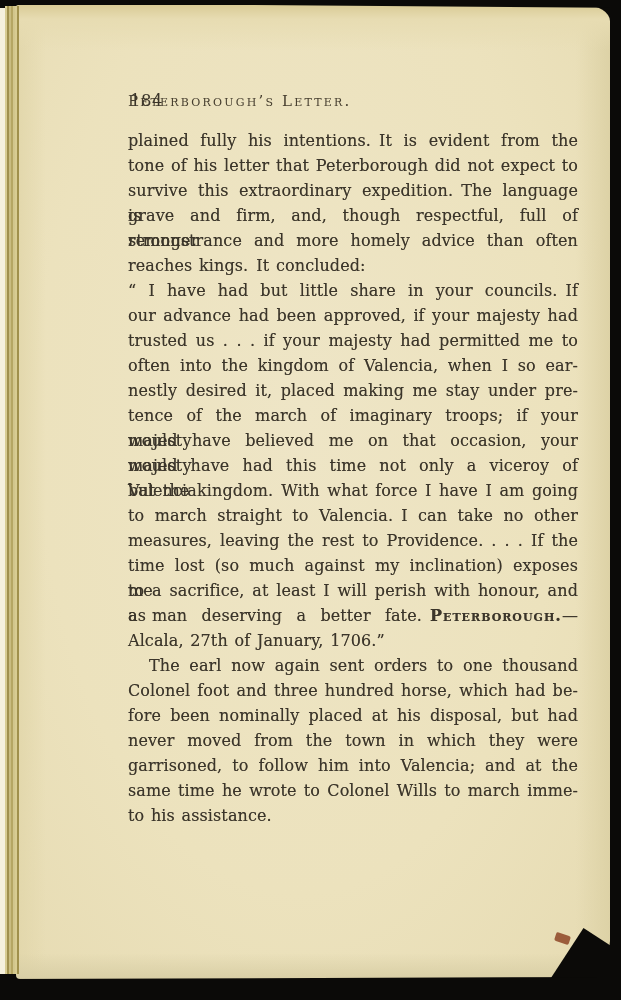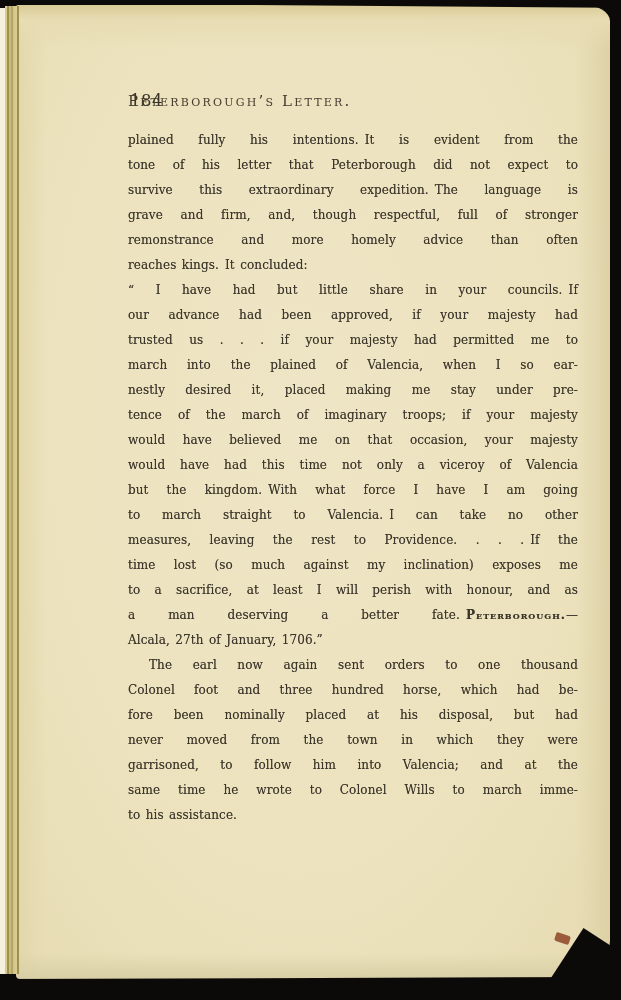--- a/index.html
+++ b/index.html
@@ -38,21 +38,21 @@
         background:var(--backdrop);transform:rotate(33deg);}
   .binding-speck{position:absolute;right:40px;bottom:36px;width:15px;height:9px;
         background:var(--speck);transform:rotate(18deg);border-radius:2px;opacity:.85;}
 
   
   .content{position:absolute;left:112px;top:86px;width:450px;color:var(--ink);}
   .running-head{position:relative;height:20px;line-height:20px;}
   .page-number{position:absolute;left:2px;top:0;font-size:16.5px;letter-spacing:.5px;}
   .head-title{display:block;text-align:left;font-size:15px;font-variant:small-caps;
         letter-spacing:2.2px;color:#443c2d;}
-  .body-text{margin-top:17px;font-size:12px;line-height:25px;
+  .body-text{margin-top:17px;font-size:16px;line-height:25px;
         letter-spacing:.1px;word-spacing:1.5px;
         text-shadow:0 0 .5px rgba(59,53,42,.55);}
   .line{text-align:justify;text-align-last:justify;height:25px;overflow:visible;}
   .line.last{text-align-last:left;}
   .line.indent{padding-left:21px;}
   .smallcaps{font-variant:small-caps;letter-spacing:1px;font-weight:bold;}
 </style>
 </head>
 <body>
 
@@ -69,21 +69,21 @@
             <div class="line">tone of his letter that Peterborough did not expect to</div>
             <div class="line">survive this extraordinary expedition. The language is</div>
             <div class="line">grave and firm, and, though respectful, full of stronger</div>
             <div class="line">remonstrance and more homely advice than often</div>
             <div class="line last">reaches kings. It concluded:</div>
           </div>
           <div>
             <div class="line">“ I have had but little share in your councils. If</div>
             <div class="line">our advance had been approved, if your majesty had</div>
             <div class="line">trusted us . . . if your majesty had permitted me to</div>
-            <div class="line">march into the plained of Valencia, when I so ear-</div>
+            <div class="line">often into the kingdom of Valencia, when I so ear-</div>
             <div class="line">nestly desired it, placed making me stay under pre-</div>
             <div class="line">tence of the march of imaginary troops; if your majesty</div>
             <div class="line">would have believed me on that occasion, your majesty</div>
             <div class="line">would have had this time not only a viceroy of Valencia</div>
             <div class="line">but the kingdom. With what force I have I am going</div>
             <div class="line">to march straight to Valencia. I can take no other</div>
             <div class="line">measures, leaving the rest to Providence. . . . If the</div>
             <div class="line">time lost (so much against my inclination) exposes me</div>
             <div class="line">to a sacrifice, at least I will perish with honour, and as</div>
             <div class="line"><span>a man deserving a better fate. </span><span class="smallcaps">Peterborough.</span><span>—</span></div>

